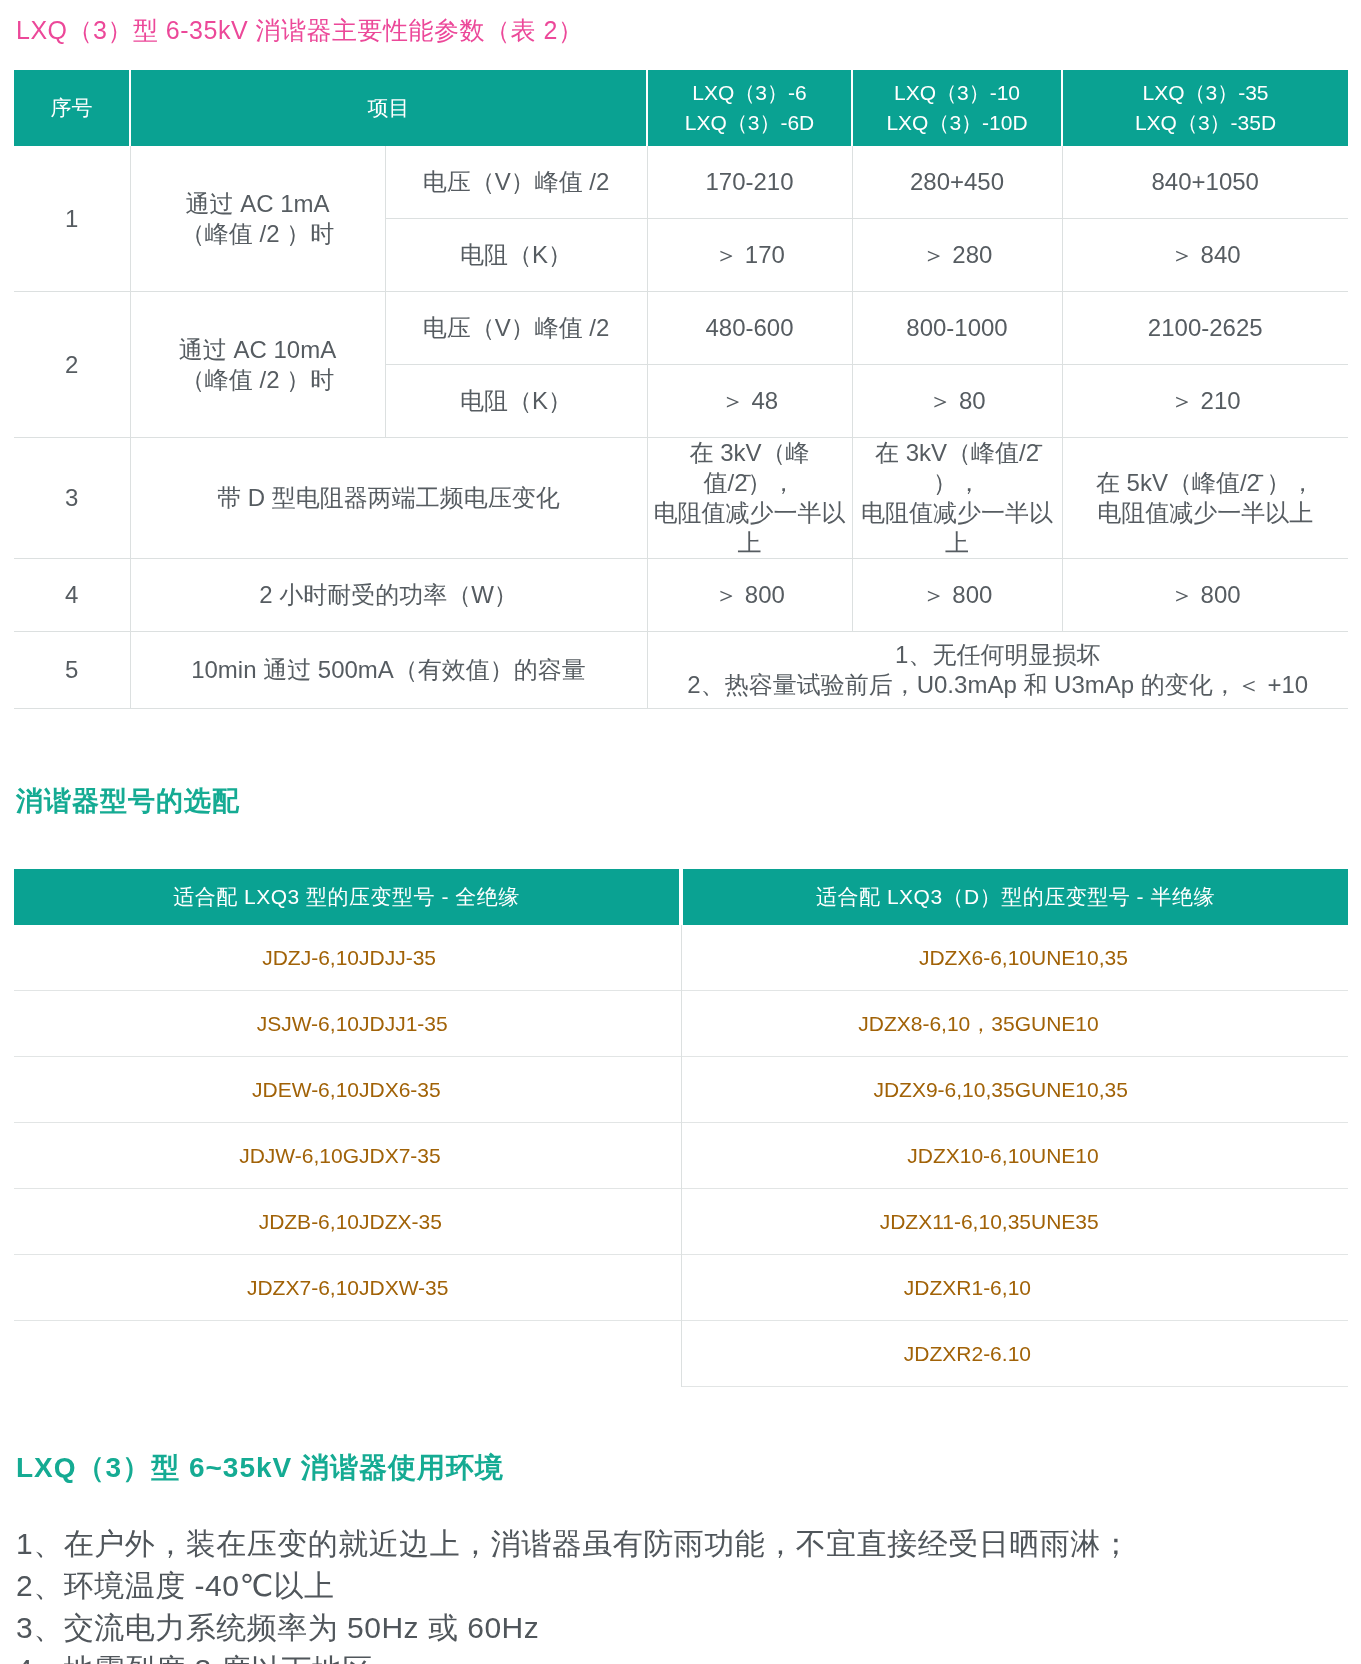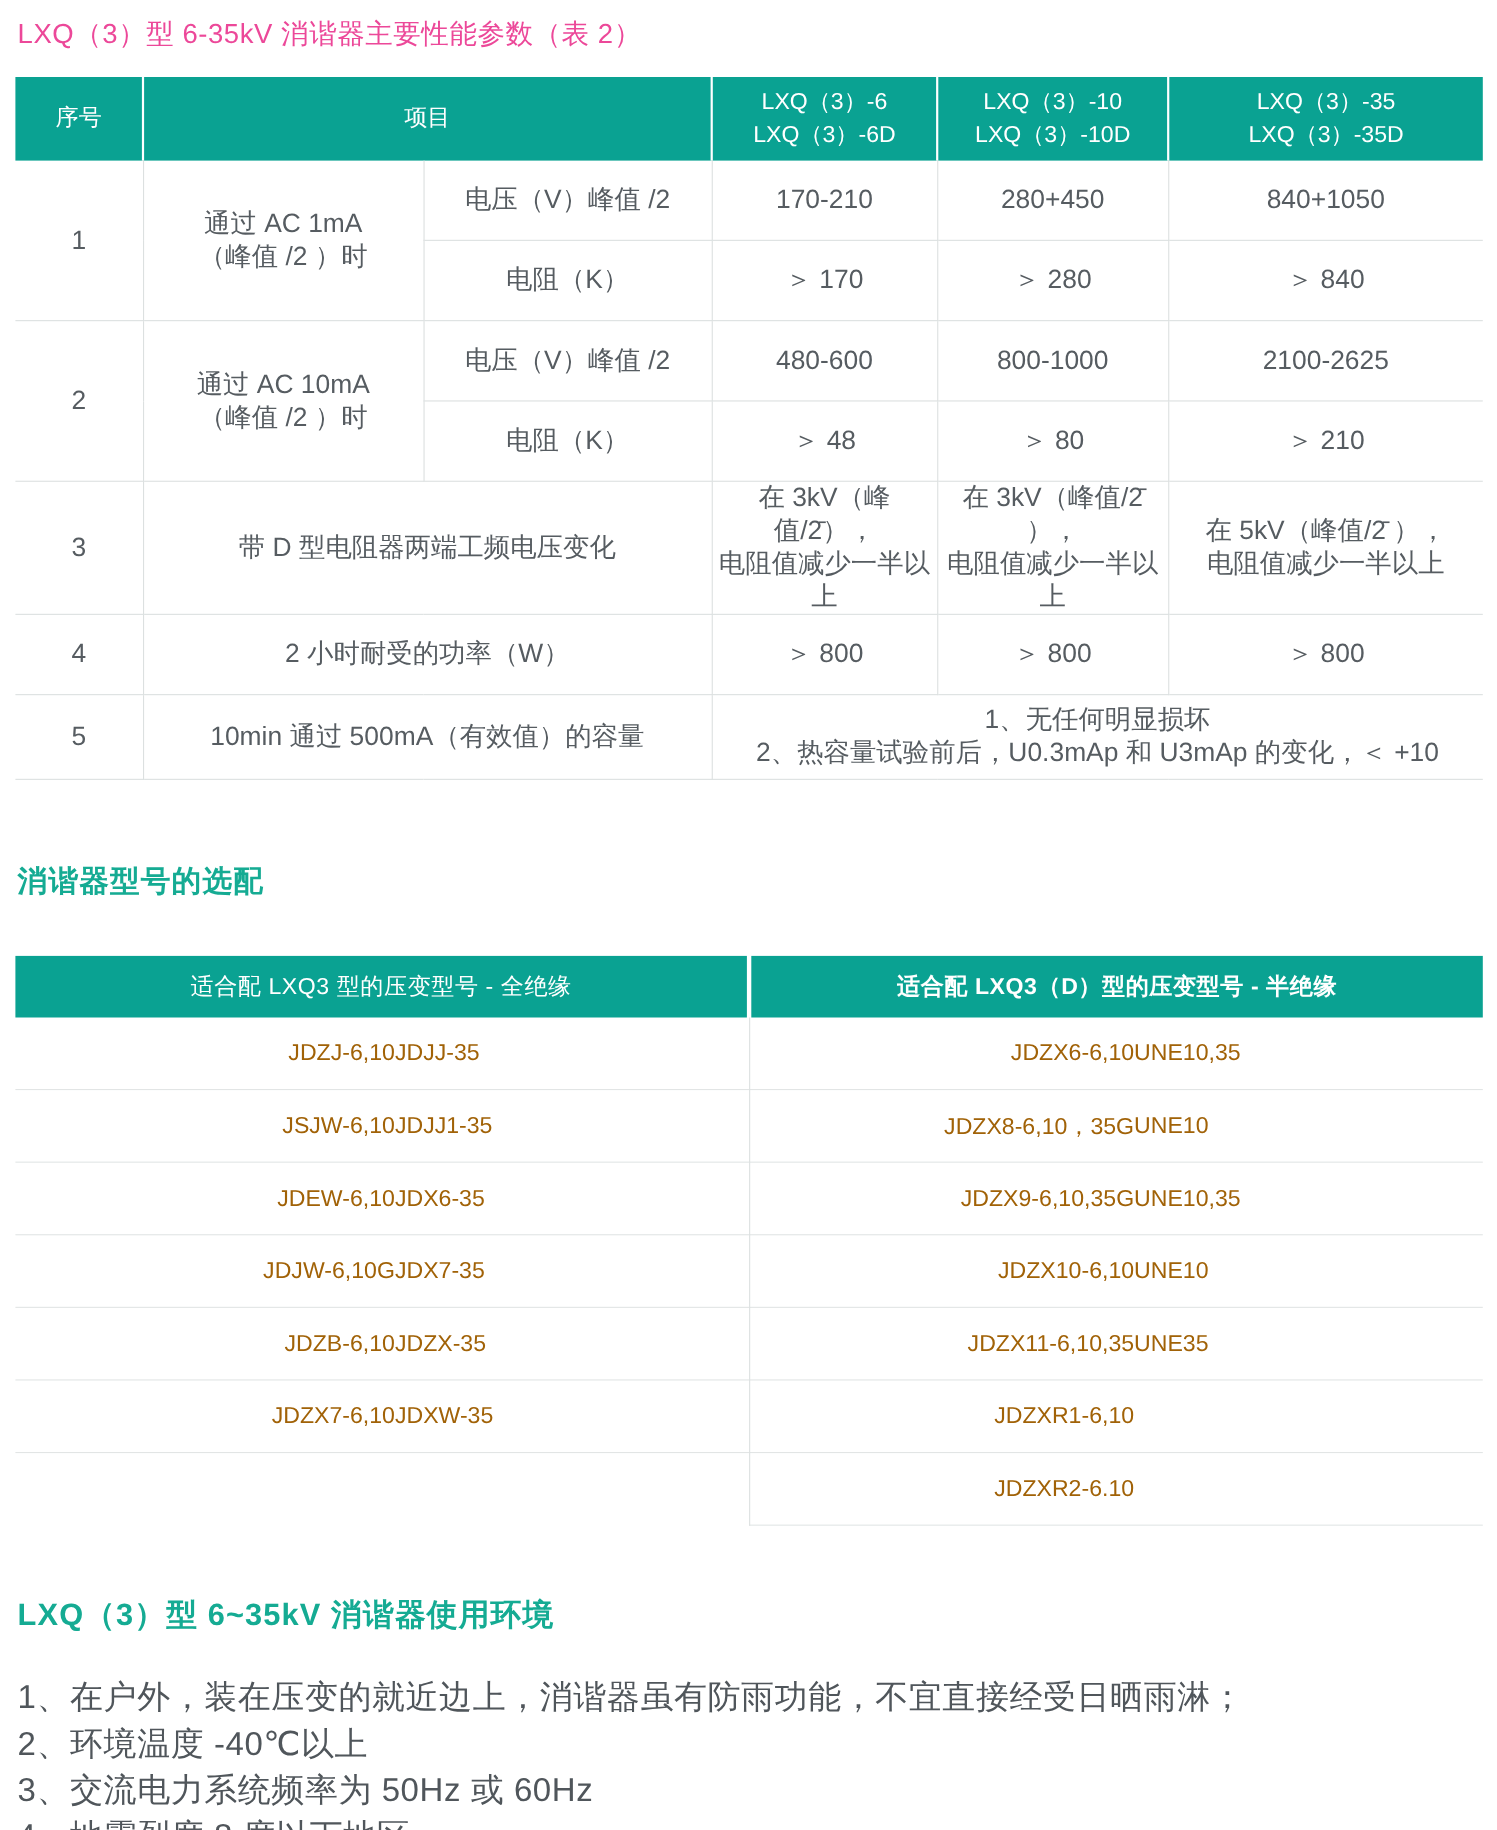--- a/index.html
+++ b/index.html
@@ -52,21 +52,21 @@
   .t2-divider{
     position:absolute;left:50%;top:56px;bottom:0;width:1px;background:#dce0e0;
   }
   .t2-half{width:50%;}
   .t2-head{
     background:#0aa292;color:#fff;height:56px;
     display:flex;align-items:center;justify-content:center;
     font-size:21px;letter-spacing:0.5px;
   }
   .t2-left .t2-head{margin-right:2px;}
-  .t2-right .t2-head{margin-left:2px;font-weight:bold;}
+  .t2-right .t2-head{margin-left:2px;}
   .t2-row{
     height:65px;display:flex;align-items:center;
     border-bottom:1px solid #e2e5e5;font-size:21px;color:#a16207;
   }
   .t2-left .t2-row{padding-left:180px;}
   .t2-left .t2-row .c1{width:165px;}
   .t2-right .t2-row{padding-left:112px;}
   .t2-right .t2-row .c1{width:238px;}
 
   

